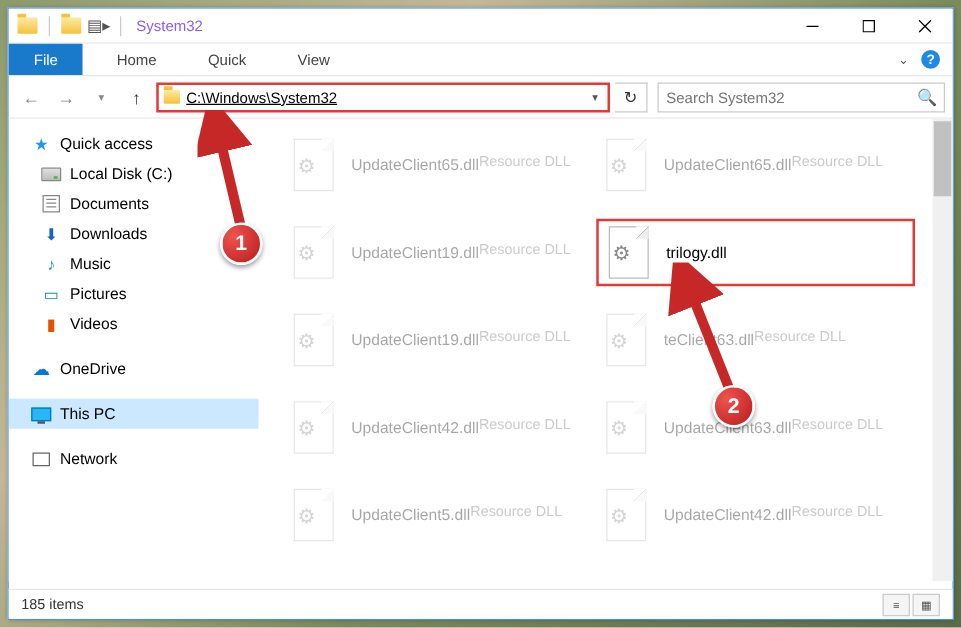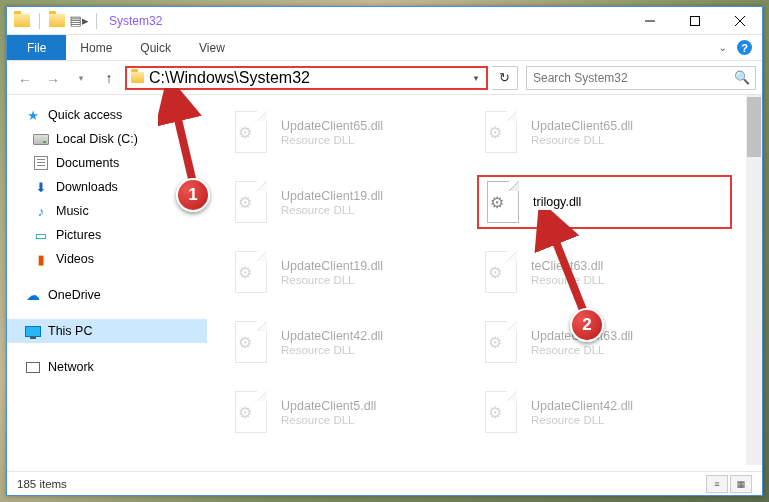--- a/index.html
+++ b/index.html
@@ -8,33 +8,33 @@
 .titlebar { height: 28px; background: #fff; display: flex; align-items: center; border-bottom: 1px solid #e5e5e5; }
 .titlebar-icons { display: flex; align-items: center; gap: 4px; padding-left: 6px; }
 .ti { width: 18px; height: 18px; display: inline-flex; align-items: center; justify-content: center; font-size: 12px; }
 .folder-ico { width: 16px; height: 13px; background: linear-gradient(#FFE9A6, #F5C239); border-radius: 1px; position: relative; }
 .folder-ico::before { content: ''; position: absolute; top: -3px; left: 0; width: 7px; height: 3px; background: #F5C239; border-radius: 1px 1px 0 0; }
 .ti-divider { width: 1px; height: 16px; background: #ccc; margin: 0 4px; }
 .title-text { margin-left: 8px; font-size: 12px; color: #8b5cf6; }
 .win-controls { margin-left: auto; display: flex; }
 .wc { width: 45px; height: 28px; display: flex; align-items: center; justify-content: center; cursor: pointer; font-size: 11px; }
 
-.ribbon-tabs { height: 26px; background: #fff; display: flex; align-items: stretch; border-bottom: 1px solid #e5e5e5; position: relative; }
+.ribbon-tabs { height: 26px; background: #fff; display: flex; align-items: stretch; border-bottom: 1px solid #e5e5e5; position: relative; gap: 13px; }
 .file-tab { background: #1979CA; color: #fff; padding: 0 20px; display: flex; align-items: center; font-size: 12px; cursor: pointer; }
 .rtab { padding: 0 14px; display: flex; align-items: center; font-size: 12px; color: #444; cursor: pointer; }
 .ribbon-right { margin-left: auto; display: flex; align-items: center; padding-right: 10px; gap: 10px; }
 .chev { font-size: 10px; color: #555; cursor: pointer; }
 .help-ico { width: 15px; height: 15px; border-radius: 50%; background: #1E88E5; color: #fff; display: flex; align-items: center; justify-content: center; font-size: 11px; font-weight: bold; cursor: pointer; }
 
 .navbar { height: 34px; background: #fff; display: flex; align-items: center; padding: 0 6px; gap: 4px; border-bottom: 1px solid #e5e5e5; }
 .nav-btn { width: 24px; height: 24px; display: flex; align-items: center; justify-content: center; color: #888; font-size: 14px; cursor: pointer; }
 .nav-btn.en { color: #333; }
 .addr-wrap { flex: 1; height: 24px; border: 2px solid #E53935; display: flex; align-items: center; background: #fff; position: relative; }
 .addr-ico { width: 20px; display: flex; align-items: center; justify-content: center; }
-.addr-text { flex: 1; font-size: 16px; color: #000; padding-left: 2px; }
+.addr-text { flex: 1; font-size: 12px; color: #000; padding-left: 2px; text-decoration: underline; }
 .addr-drop { width: 20px; text-align: center; color: #555; font-size: 9px; cursor: pointer; }
 .addr-refresh { width: 26px; height: 24px; border: 1px solid #ccc; border-left: none; display: flex; align-items: center; justify-content: center; font-size: 13px; color: #333; cursor: pointer; }
 .search-wrap { width: 230px; height: 24px; border: 1px solid #ccc; display: flex; align-items: center; margin-left: 4px; }
 .search-input { flex: 1; border: none; outline: none; font-size: 12px; padding-left: 6px; color: #888; background: transparent; }
 .search-btn { width: 26px; text-align: center; color: #555; font-size: 13px; cursor: pointer; }
 
 .body { display: flex; height: 370px; }
 .sidebar { width: 200px; background: #fff; overflow-y: auto; padding-top: 8px; font-size: 12.5px; }
 .sb-item { display: flex; align-items: center; height: 24px; padding-left: 26px; gap: 7px; cursor: pointer; color: #000; }
 .sb-item.sel { background: #CCE8FF; }
@@ -46,21 +46,21 @@
 .scroll-track { position: absolute; right: 0; top: 0; width: 16px; height: 100%; background: #f0f0f0; }
 .scroll-thumb { position: absolute; right: 1px; top: 2px; width: 14px; height: 60px; background: #c1c1c1; cursor: pointer; }
 .files { position: absolute; left: 0; top: 0; right: 16px; bottom: 0; }
 .file-item { position: absolute; display: flex; align-items: center; gap: 10px; width: 240px; height: 54px; padding: 4px; }
 .file-item.dim { opacity: 0.35; }
 .file-item.hl { border: 2px solid #E53935; opacity: 1; width: 255px; }
 .file-ico { width: 40px; height: 46px; position: relative; flex-shrink: 0; }
 .page { position: absolute; inset: 2px 4px; background: #fff; border: 1px solid #bbb; }
 .page::before { content: ''; position: absolute; top: -1px; right: -1px; width: 10px; height: 10px; background: linear-gradient(135deg, #fff 48%, #bbb 50%, #eee 52%); }
 .gears { position: absolute; left: 7px; top: 14px; font-size: 16px; color: #888; }
-.file-txt { display: flex; flex-direction: column; }
+.file-txt { display: flex; flex-direction: row; }
 .file-name { font-size: 12.5px; color: #000; line-height: 1.3; }
 .file-sub { font-size: 11.5px; color: #6a6a6a; }
 
 .status { position: absolute; bottom: 0; left: 0; right: 0; height: 24px; background: #fff; border-top: 1px solid #e5e5e5; display: flex; align-items: center; padding: 0 10px; font-size: 11.5px; color: #333; }
 .status-right { margin-left: auto; display: flex; gap: 2px; }
 .view-btn { width: 22px; height: 18px; border: 1px solid #ccc; background: #f5f5f5; cursor: pointer; display: flex; align-items: center; justify-content: center; font-size: 9px; color: #555; }
 
 .callout { position: absolute; width: 34px; height: 34px; border-radius: 50%; background: radial-gradient(circle at 30% 30%, #EF5350, #B71C1C); border: 2px solid #fff; box-shadow: 0 2px 4px rgba(0,0,0,0.4); display: flex; align-items: center; justify-content: center; color: #fff; font-weight: bold; font-size: 17px; z-index: 20; }
 .arrow { position: absolute; z-index: 19; pointer-events: none; }
 

